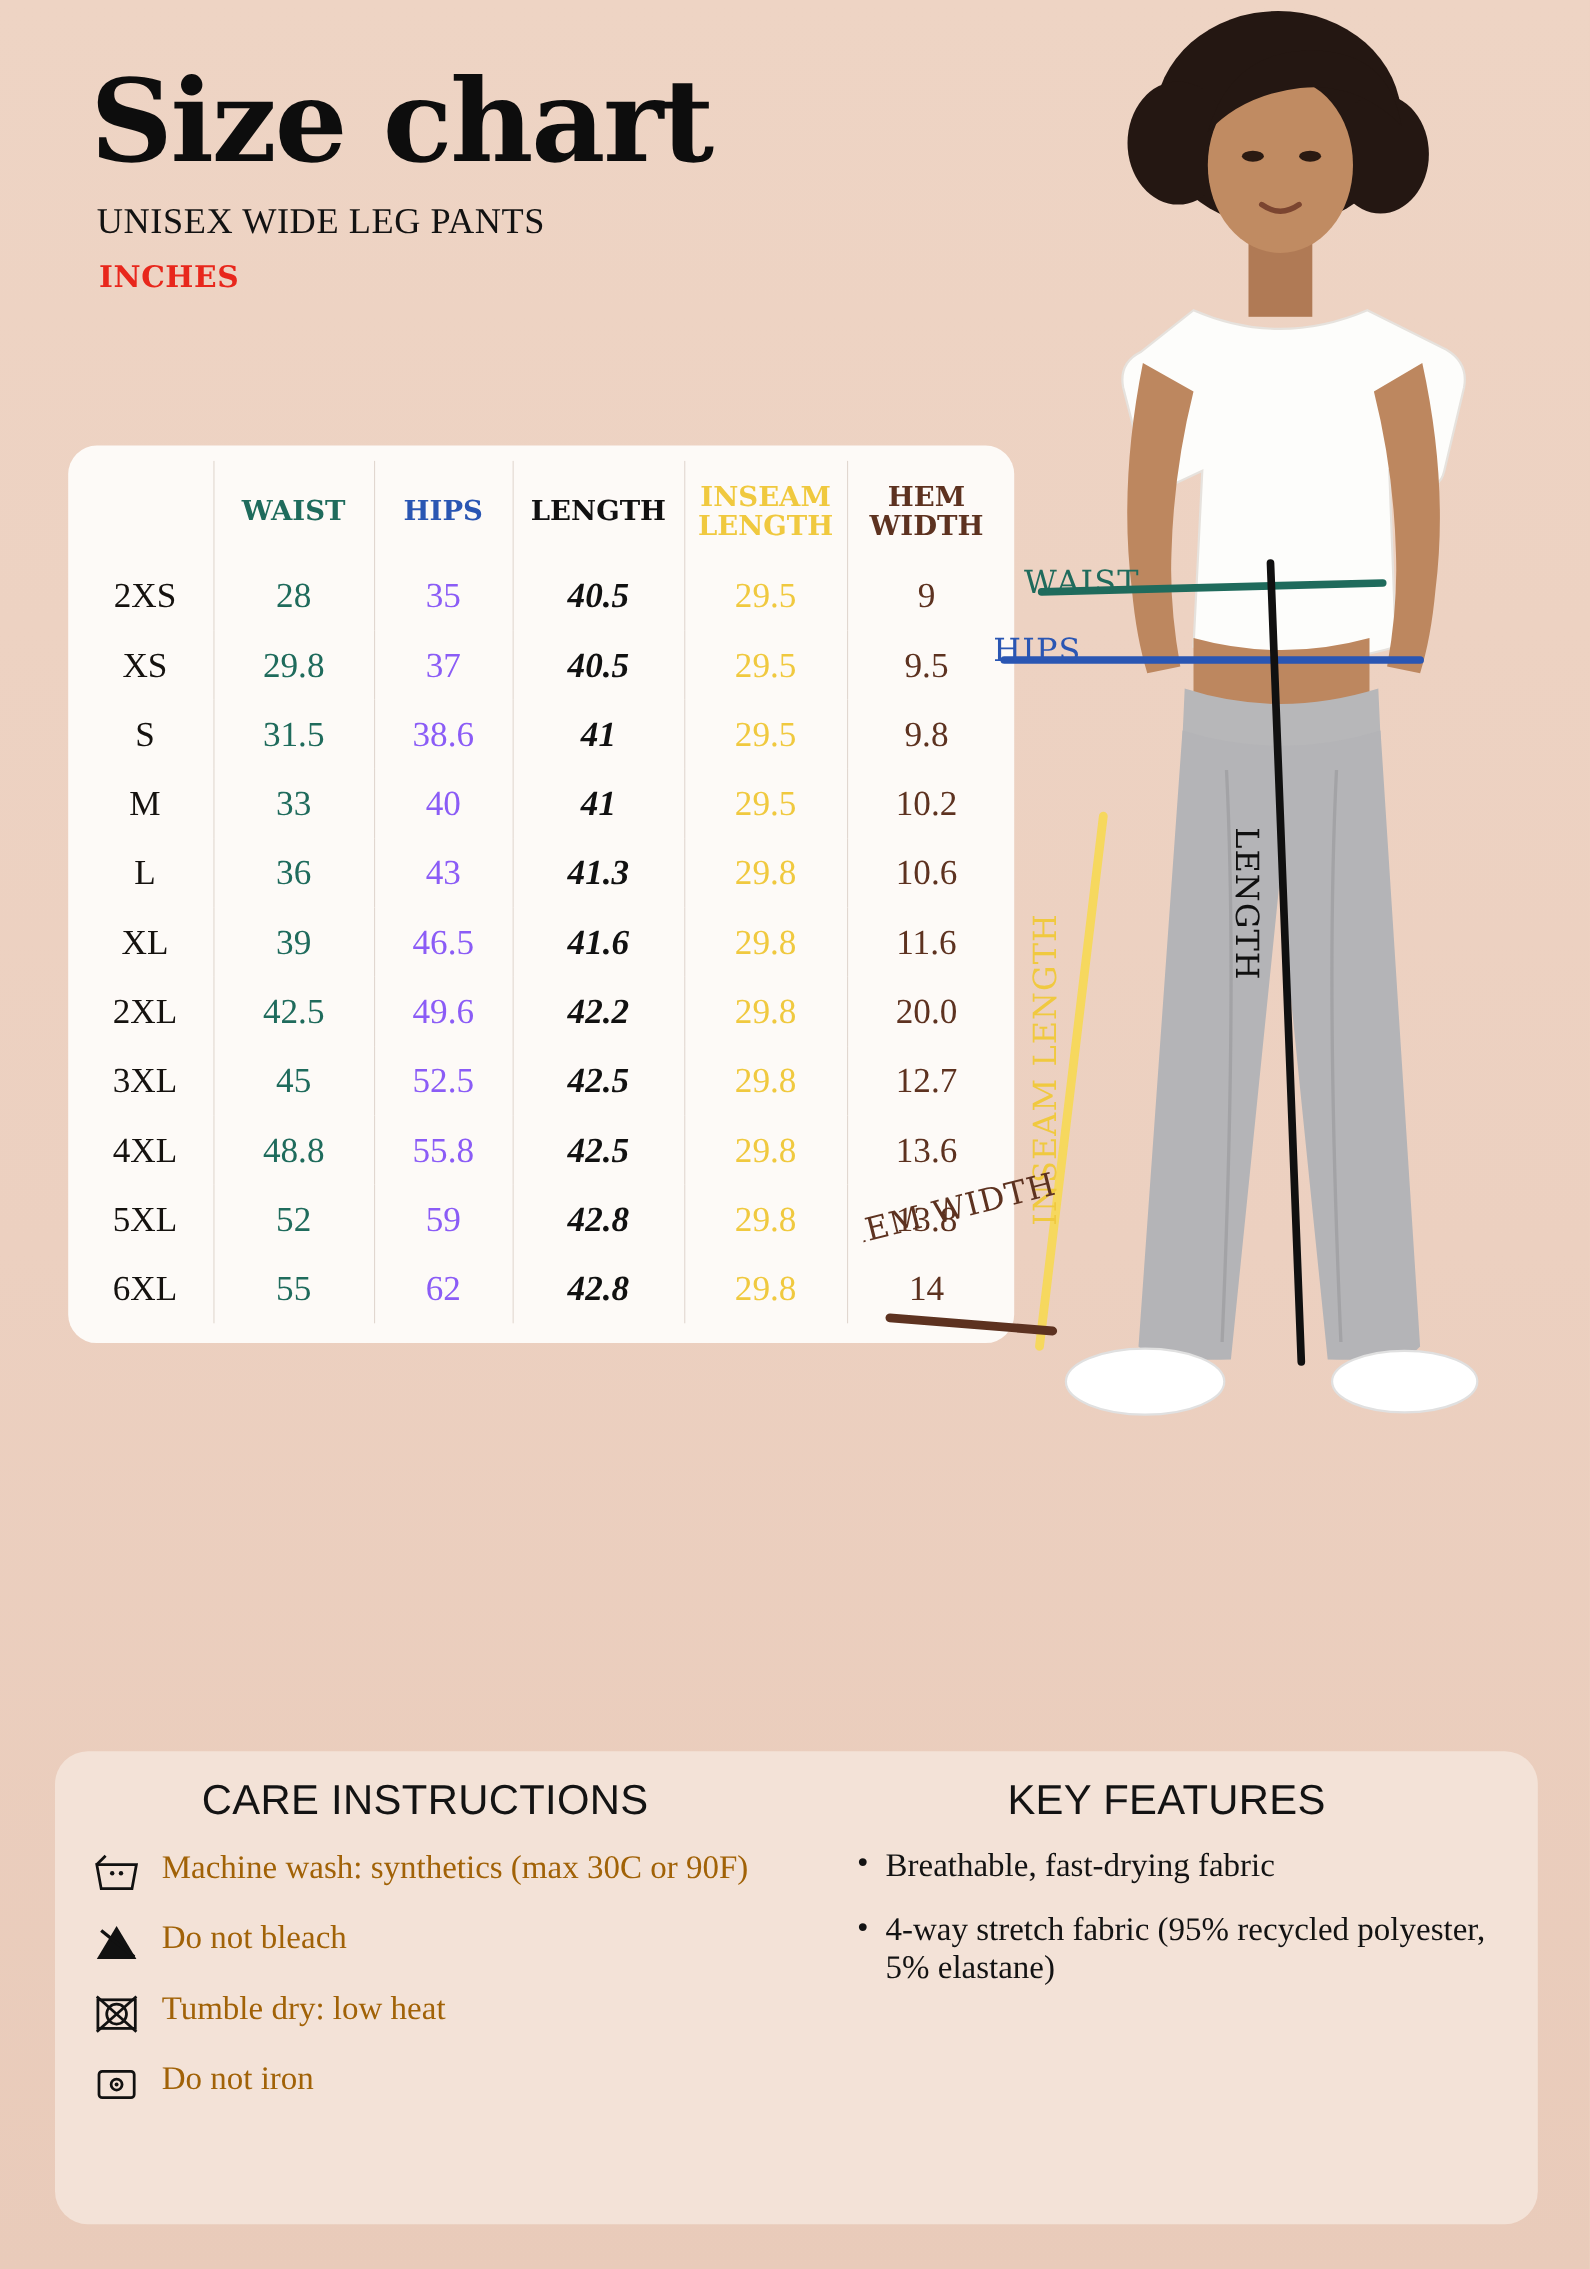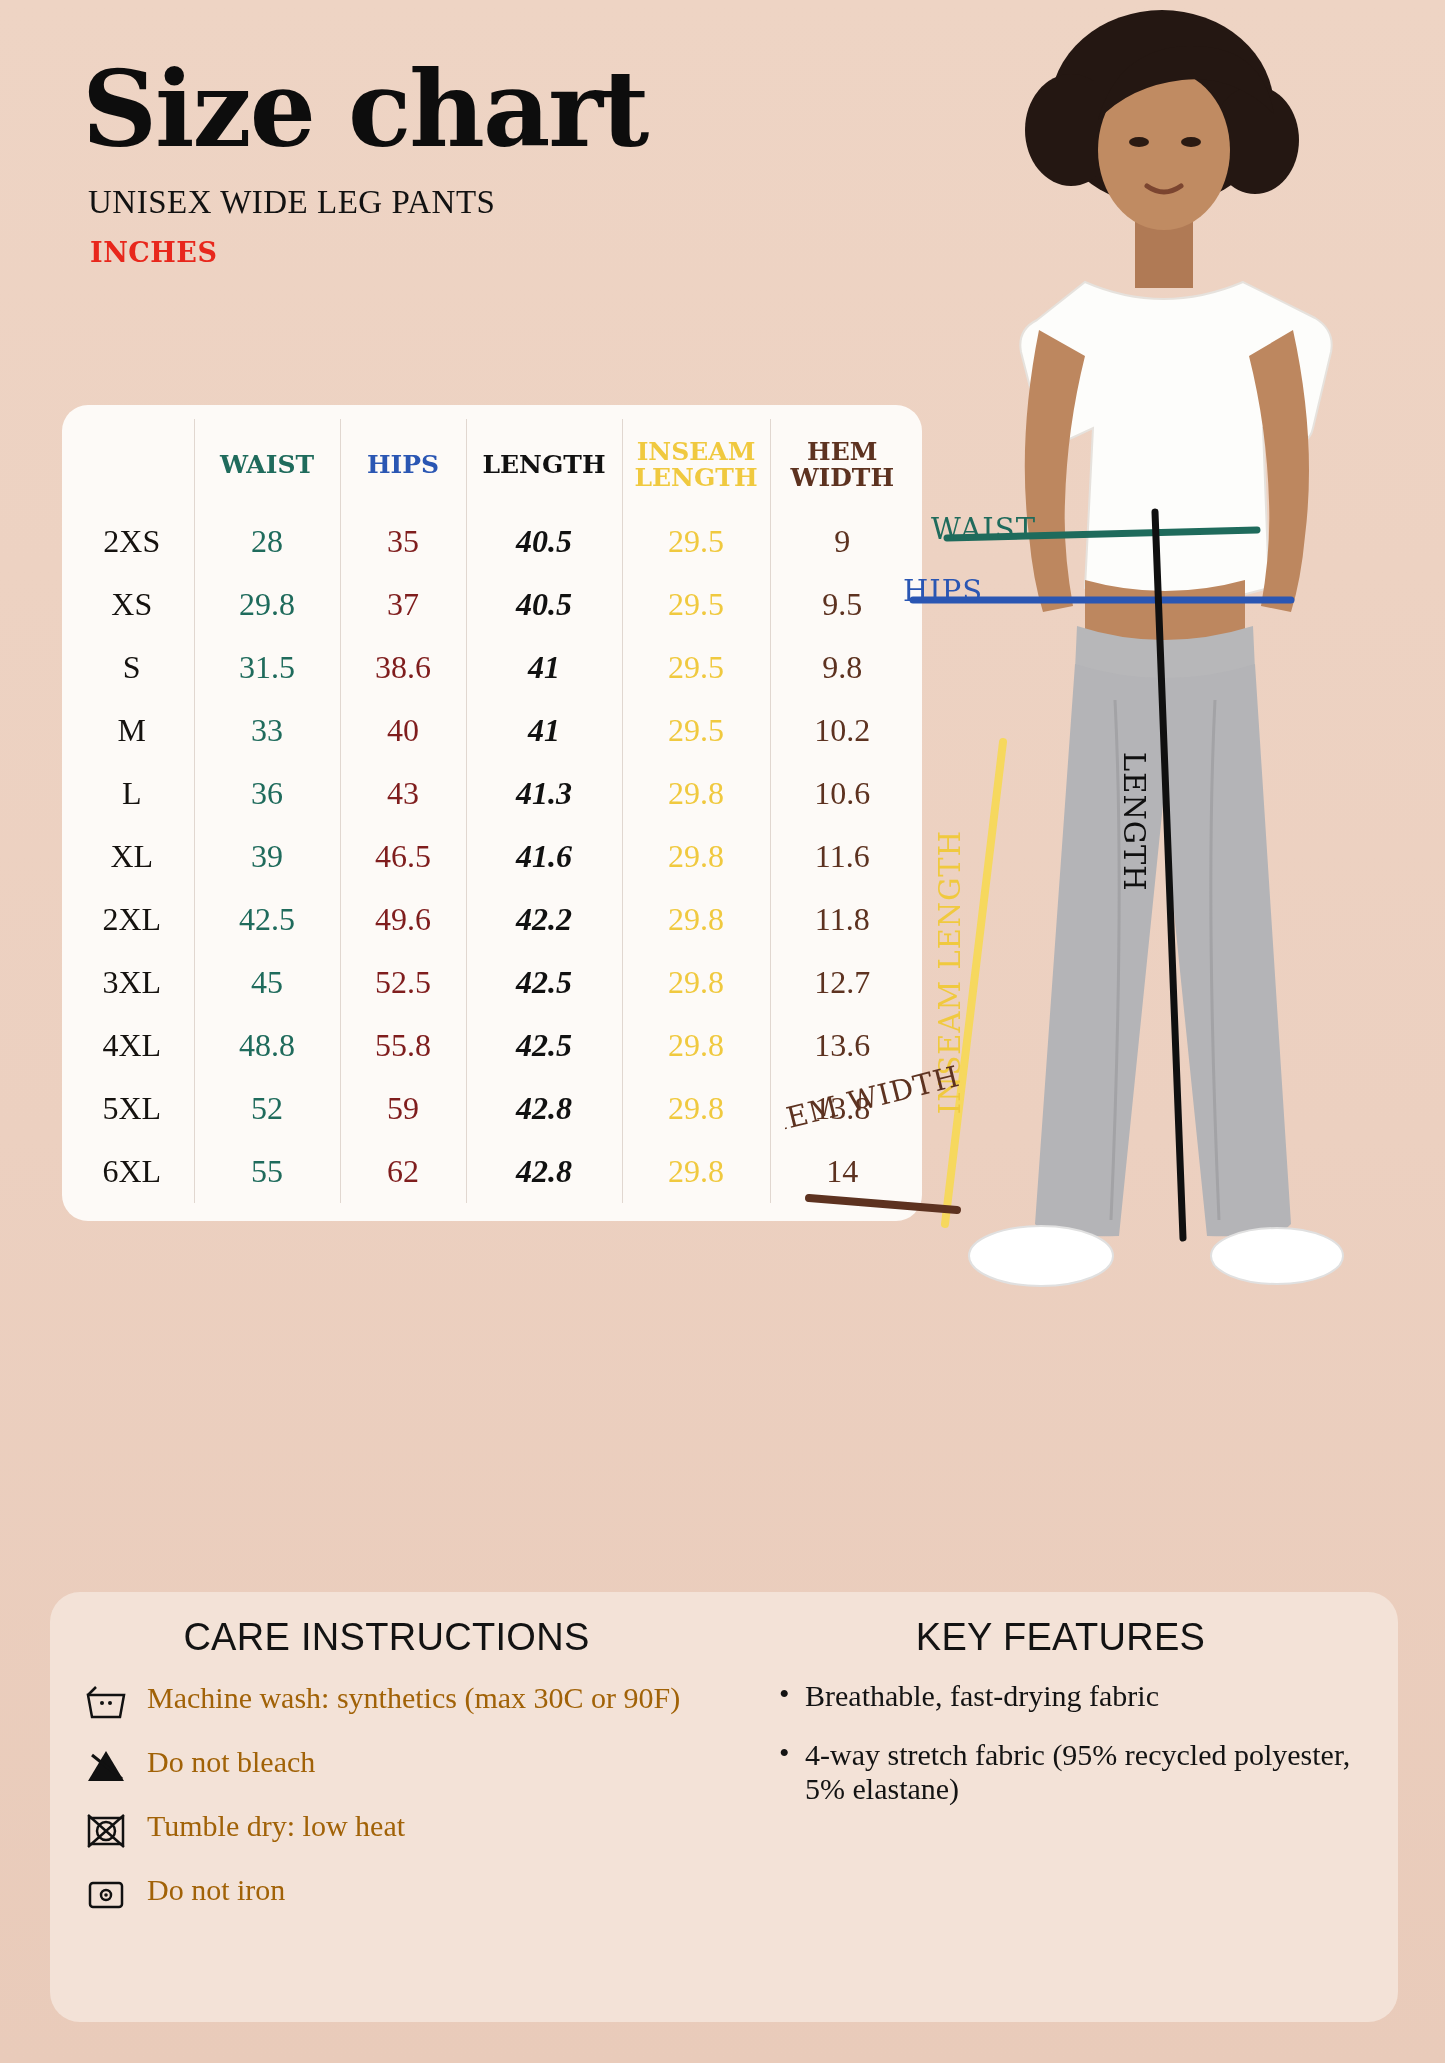--- a/index.html
+++ b/index.html
@@ -94,21 +94,21 @@
   .sep-l { border-left: 1px solid #e1d7d0; }
 
   .h-waist { color: #1f6b5c; }
   .h-hips { color: #2a56b3; }
   .h-length { color: #111111; }
   .h-inseam { color: #f0c93f; }
   .h-hem { color: #5d3220; }
 
   .v-size { color: #15120f; font-size: 33px; }
   .v-waist { color: #1f6b5c; }
-  .v-hips { color: #7f1d1d; }
+  .v-hips { color: #8b5cf6; }
   .v-length { color: #111111; font-weight: bold; font-style: italic; }
   .v-inseam { color: #f0c93f; }
   .v-hem { color: #5d3220; }
 
   
   .model-area {
     position: absolute;
     right: 0;
     top: 0;
     width: 660px;
@@ -297,21 +297,21 @@
             <td class="v-length sep-l">41.6</td>
             <td class="v-inseam sep-l">29.8</td>
             <td class="v-hem sep-l">11.6</td>
           </tr>
         <tr>
             <td class="v-size">2XL</td>
             <td class="v-waist sep-l">42.5</td>
             <td class="v-hips sep-l">49.6</td>
             <td class="v-length sep-l">42.2</td>
             <td class="v-inseam sep-l">29.8</td>
-            <td class="v-hem sep-l">11.8</td>
+            <td class="v-hem sep-l">20.0</td>
           </tr>
         <tr>
             <td class="v-size">3XL</td>
             <td class="v-waist sep-l">45</td>
             <td class="v-hips sep-l">52.5</td>
             <td class="v-length sep-l">42.5</td>
             <td class="v-inseam sep-l">29.8</td>
             <td class="v-hem sep-l">12.7</td>
           </tr>
         <tr>

